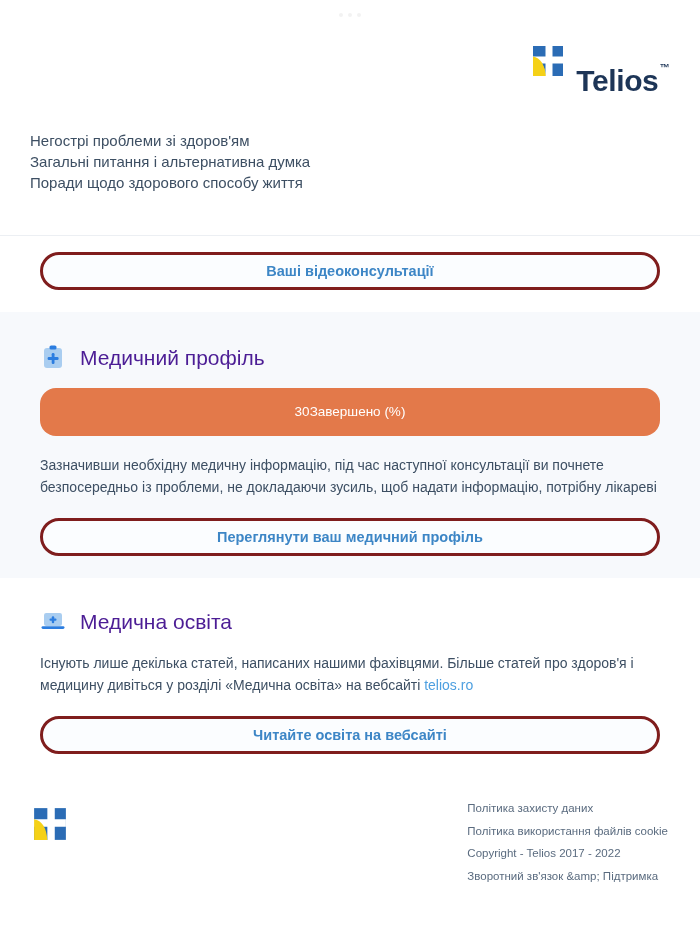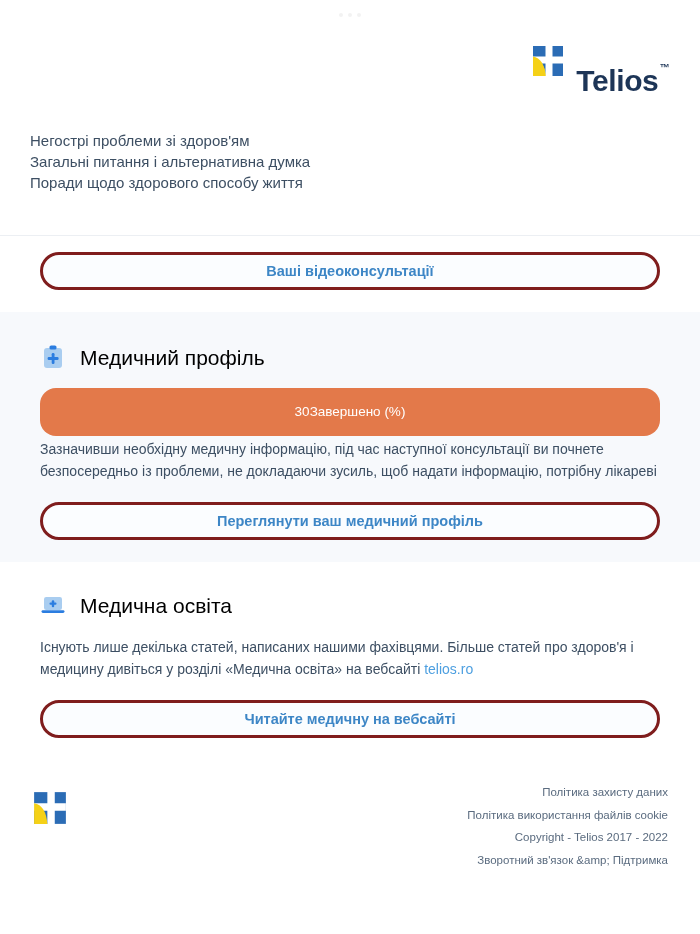--- a/index.html
+++ b/index.html
@@ -124,21 +124,21 @@
   .section-head {
     display: flex;
     align-items: center;
     gap: 14px;
     margin-bottom: 18px;
   }
   .section-icon { width: 26px; height: 26px; display: block; flex: none; }
   .section-title {
     font-size: 21px;
     font-weight: 400;
-    color: #000000;
+    color: #4c1d95;
     line-height: 1;
   }
 
   
   .progress-track {
     width: 100%;
     height: 48px;
     border-radius: 16px;
     background: #e3794a;
     display: flex;
@@ -149,41 +149,40 @@
   .progress-label {
     font-size: 13.5px;
     color: #ffffff;
     line-height: 1;
   }
 
   .body-text {
     font-size: 14px;
     line-height: 22px;
     color: #3d4f63;
-    margin-top: 2px;
+    margin-top: 18px;
     padding-bottom: 4px;
   }
   .body-text a {
     color: #4d9fe0;
     text-decoration: none;
   }
 
   
   .footer {
     background: #ffffff;
     padding: 26px 32px 18px 32px;
     display: flex;
     align-items: flex-start;
     justify-content: space-between;
   }
   .footer-mark { width: 36px; height: 36px; display: block; margin-top: 4px; }
   .footer-links {
     display: flex;
     flex-direction: column;
-    align-items: flex-end;
     gap: 10px;
   }
   .footer-links a {
     font-size: 11.5px;
     color: #5a6b7f;
     text-decoration: none;
     line-height: 1.1;
   }
 </style>
 </head>
@@ -256,21 +255,21 @@
         <rect x="9.5" y="10.4" width="7" height="2.4" rx="1" fill="#2b7de0"></rect>
         <rect x="1.5" y="18.2" width="23" height="2.8" rx="1.4" fill="#2b7de0"></rect>
       </svg>
       <span class="section-title">Медична освіта</span>
     </div>
 
     <p class="body-text"><span>Існують лише декілька статей, написаних нашими фахівцями. Більше статей про здоров'я і медицину дивіться у розділі «Медична освіта» на вебсайті </span><a href="#">telios.ro</a></p>
   </div>
 
   <div class="btn-wrap">
-    <button class="pill-btn">Читайте медичну на вебсайті</button>
+    <button class="pill-btn">Читайте освіта на вебсайті</button>
   </div>
 
   <div class="footer">
     <svg class="footer-mark" viewBox="0 0 34 34">
       <path d="M2 2 H32 V32 H2 Z" fill="#2b6cb5"></path>
       <path d="M14.5 2 H21.5 V12.5 H32 V19.5 H21.5 V32 H14.5 V19.5 H2 V12.5 H14.5 Z" fill="#ffffff"></path>
       <path d="M2 12.5 C9.5 14 13.5 20 14.5 32 H2 Z" fill="#f5d117"></path>
     </svg>
     <div class="footer-links">
       <a href="#">Політика захисту даних</a>

